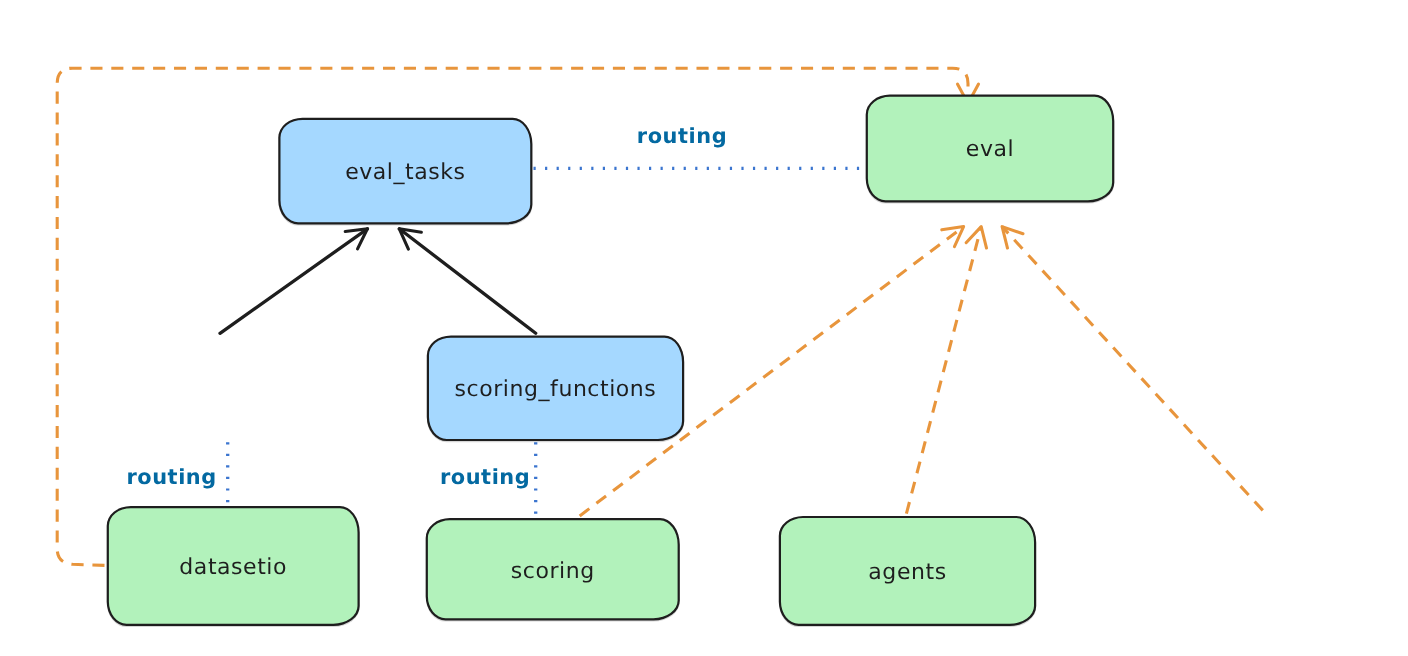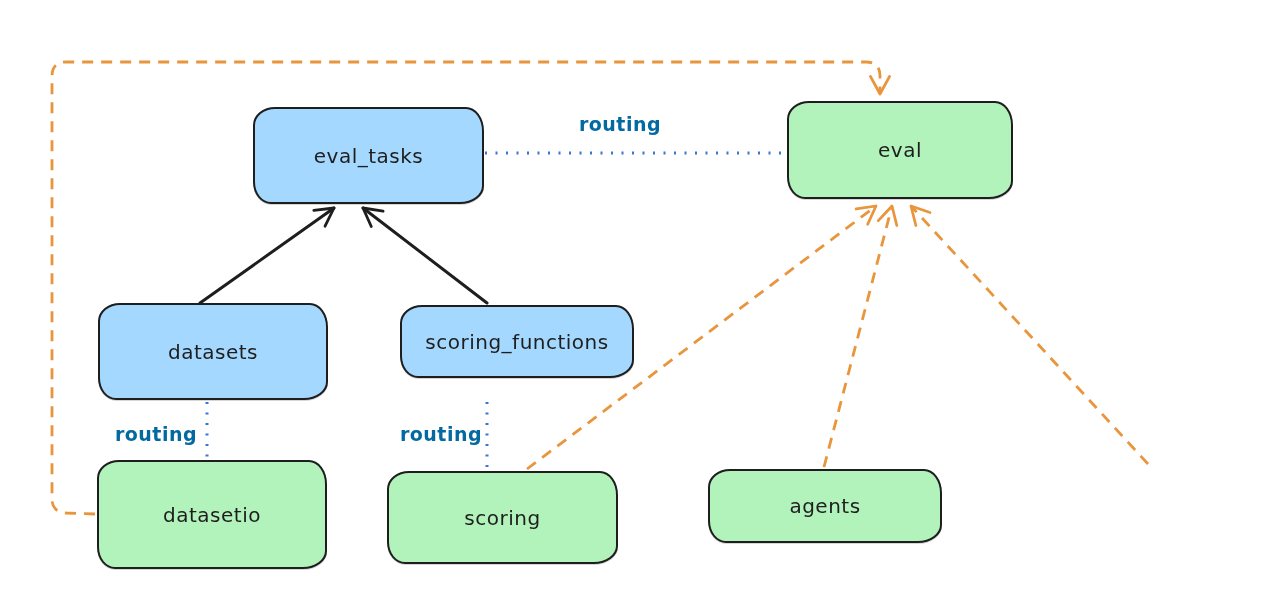--- a/index.html
+++ b/index.html
@@ -71,41 +71,38 @@
     <path d="M527,469 L876,206" fill="none" stroke="#e8953c" stroke-width="2.8" stroke-dasharray="11 8" marker-end="url(#ah-orange)"></path>
     <path d="M824,467 L892,206" fill="none" stroke="#e8953c" stroke-width="2.8" stroke-dasharray="11 8" marker-end="url(#ah-orange)"></path>
     <path d="M1148,464 L911,206" fill="none" stroke="#e8953c" stroke-width="2.8" stroke-dasharray="11 8" marker-end="url(#ah-orange)"></path>
     <path d="M95,514 L66,513 Q52,512 52,499 L52,76 Q52,62 66,62 L866,62 Q880,62 880,76 L880,94" fill="none" stroke="#e8953c" stroke-width="2.8" stroke-dasharray="11 8" marker-end="url(#ah-orange)"></path>
   </svg>
 
   <div class="node blue" style="left:232px; top:107px; width:231px; height:97px;margin-left:21px;">
     <span>eval_tasks</span>
   </div>
 
-  <div class="node green" style="left:787px; top:101px; width:226px; height:98px;">
+  <div class="node green" style="left:787px; top:86px; width:226px; height:98px;">
     <span>eval</span>
   </div>
 
-  <div class="node blue" style="left:98px; top:303px; width:230px; height:97px;">
-    <span>datasets</span>
-  </div>
 
-  <div class="node blue" style="left:400px; top:305px; width:234px; height:73px;">
+  <div class="node blue" style="left:388px; top:305px; width:234px; height:96px;">
     <span>scoring_functions</span>
   </div>
 
   <div class="node green" style="left:97px; top:460px; width:230px; height:109px;">
     <span>datasetio</span>
   </div>
 
   <div class="node green" style="left:387px; top:471px; width:231px; height:93px;">
     <span>scoring</span>
   </div>
 
-  <div class="node green" style="left:708px; top:469px; width:234px; height:74px;">
+  <div class="node green" style="left:708px; top:469px; width:234px; height:100px;">
     <span>agents</span>
   </div>
 
 
   <div class="edge-label" style="left:573px; top:113px; width:94px;">routing</div>
 
   <div class="edge-label" style="left:114px; top:423px; width:84px;">routing</div>
 
   <div class="edge-label" style="left:399px; top:423px; width:84px;">routing</div>
 

